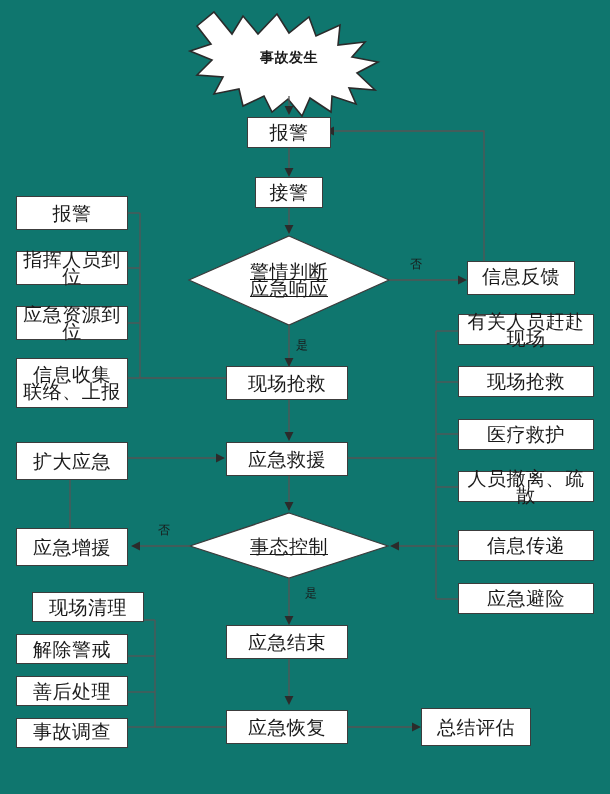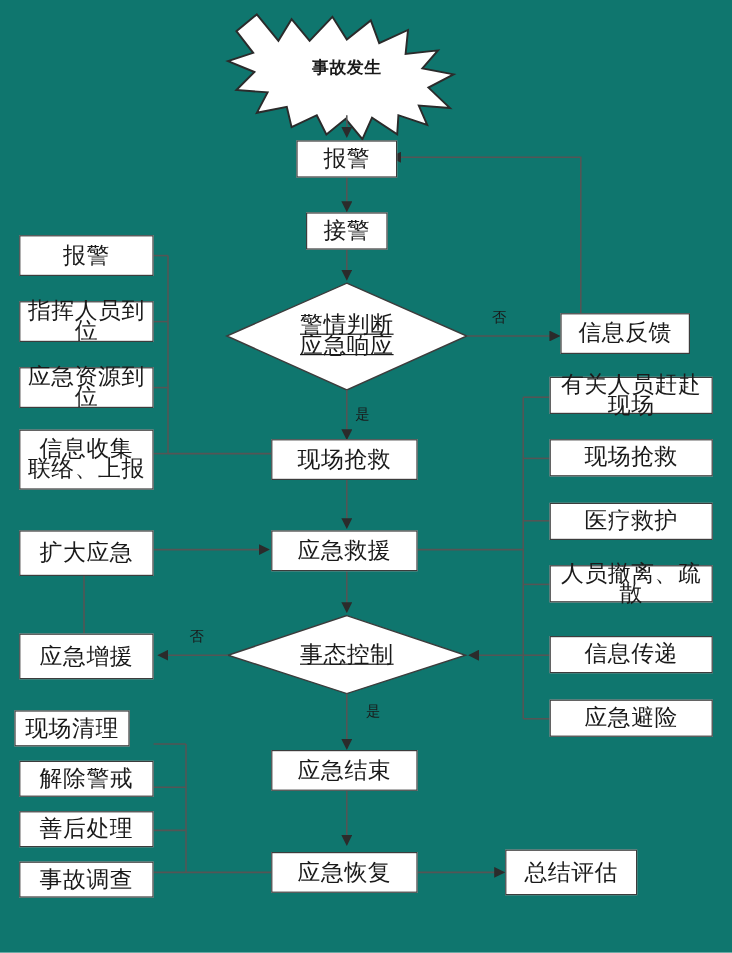--- a/index.html
+++ b/index.html
@@ -169,27 +169,27 @@
 
   <div class="node box" style="left:16px; top:306px; width:112px; height:34px;">应急资源到位</div>
 
   <div class="node box" style="left:16px; top:358px; width:112px; height:50px;">信息收集
 联络、上报</div>
 
   <div class="node box" style="left:16px; top:442px; width:112px; height:38px;">扩大应急</div>
 
   <div class="node box" style="left:16px; top:528px; width:112px; height:38px;">应急增援</div>
 
-  <div class="node box" style="left:12px; top:592px; width:96px; height:30px;">现场清理</div>
+  <div class="node box" style="left:32px; top:592px; width:112px; height:30px;">现场清理</div>
 
   <div class="node box" style="left:16px; top:634px; width:112px; height:30px;">解除警戒</div>
 
   <div class="node box" style="left:16px; top:676px; width:112px; height:30px;">善后处理</div>
 
-  <div class="node box" style="left:16px; top:718px; width:112px; height:30px;">事故调查</div>
+  <div class="node box" style="left:16px; top:718px; width:112px; height:30px;font-family:Liberation Mono, monospace;">事故调查</div>
 
   <div class="node box" style="left:467px; top:261px; width:108px; height:34px;font-family:Liberation Mono, monospace;">信息反馈</div>
 
   <div class="node box" style="left:458px; top:314px; width:136px; height:31px;">有关人员赶赴现场</div>
 
   <div class="node box" style="left:458px; top:366px; width:136px; height:31px;">现场抢救</div>
 
   <div class="node box" style="left:458px; top:419px; width:136px; height:31px;">医疗救护</div>
 
   <div class="node box" style="left:458px; top:471px; width:136px; height:31px;">人员撤离、疏散</div>

